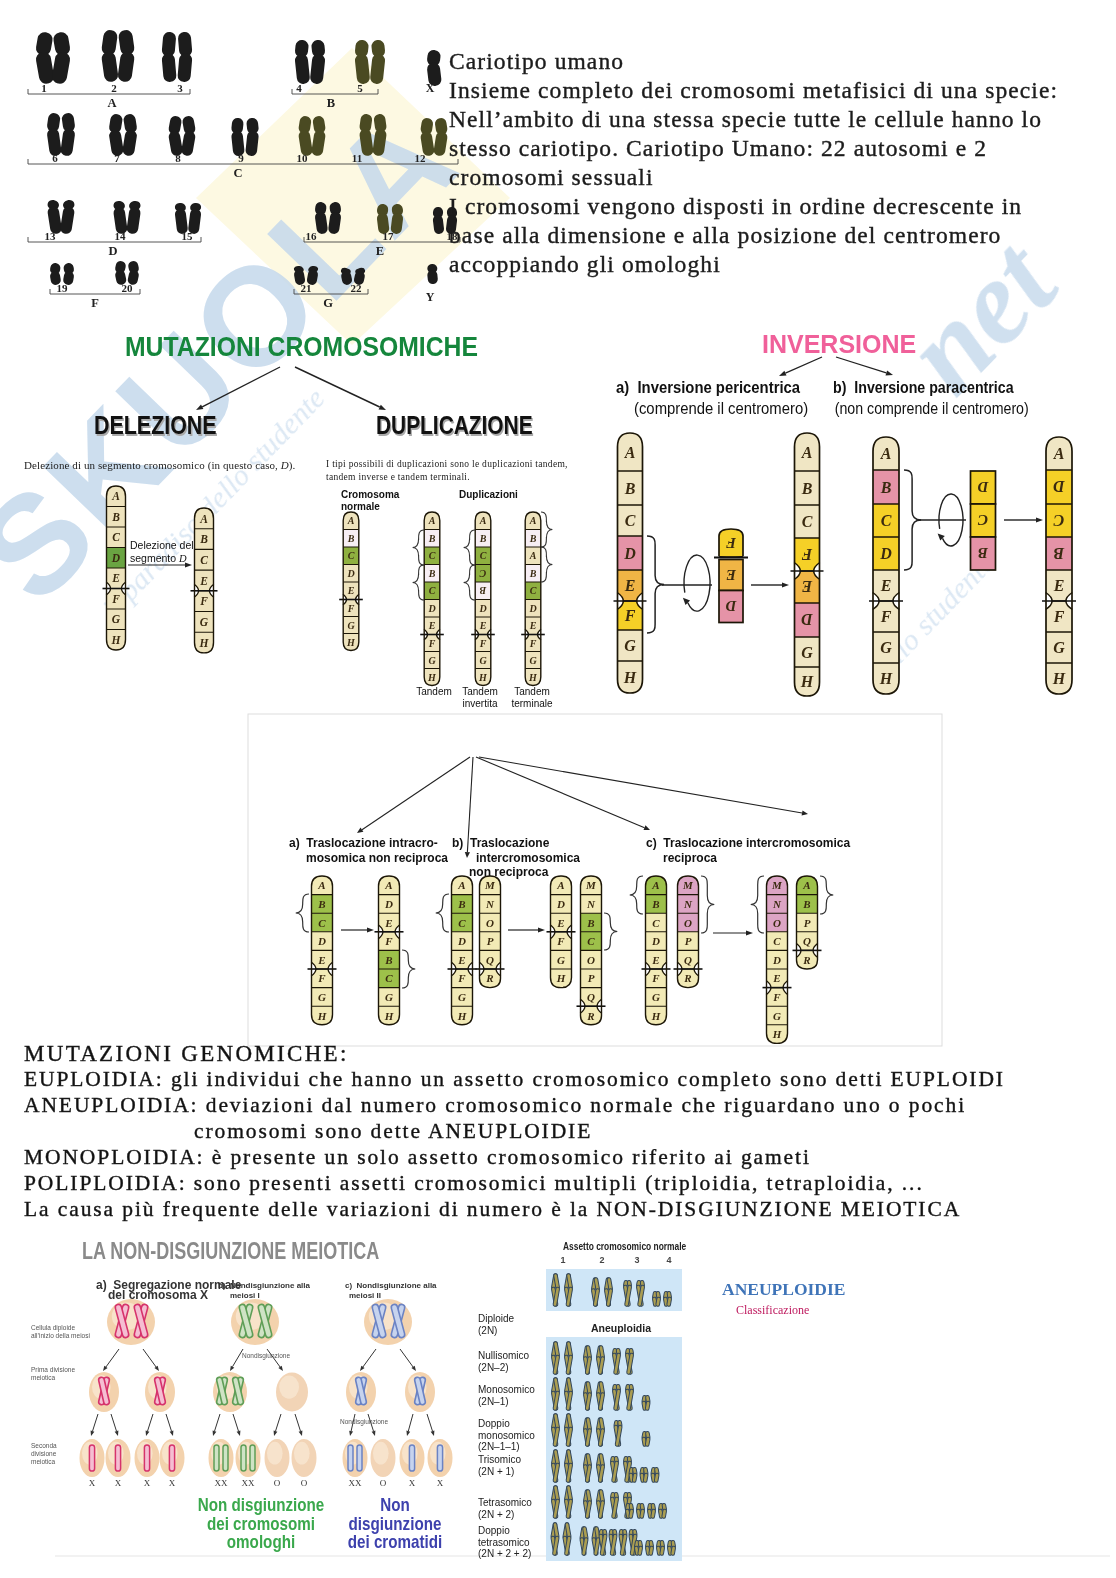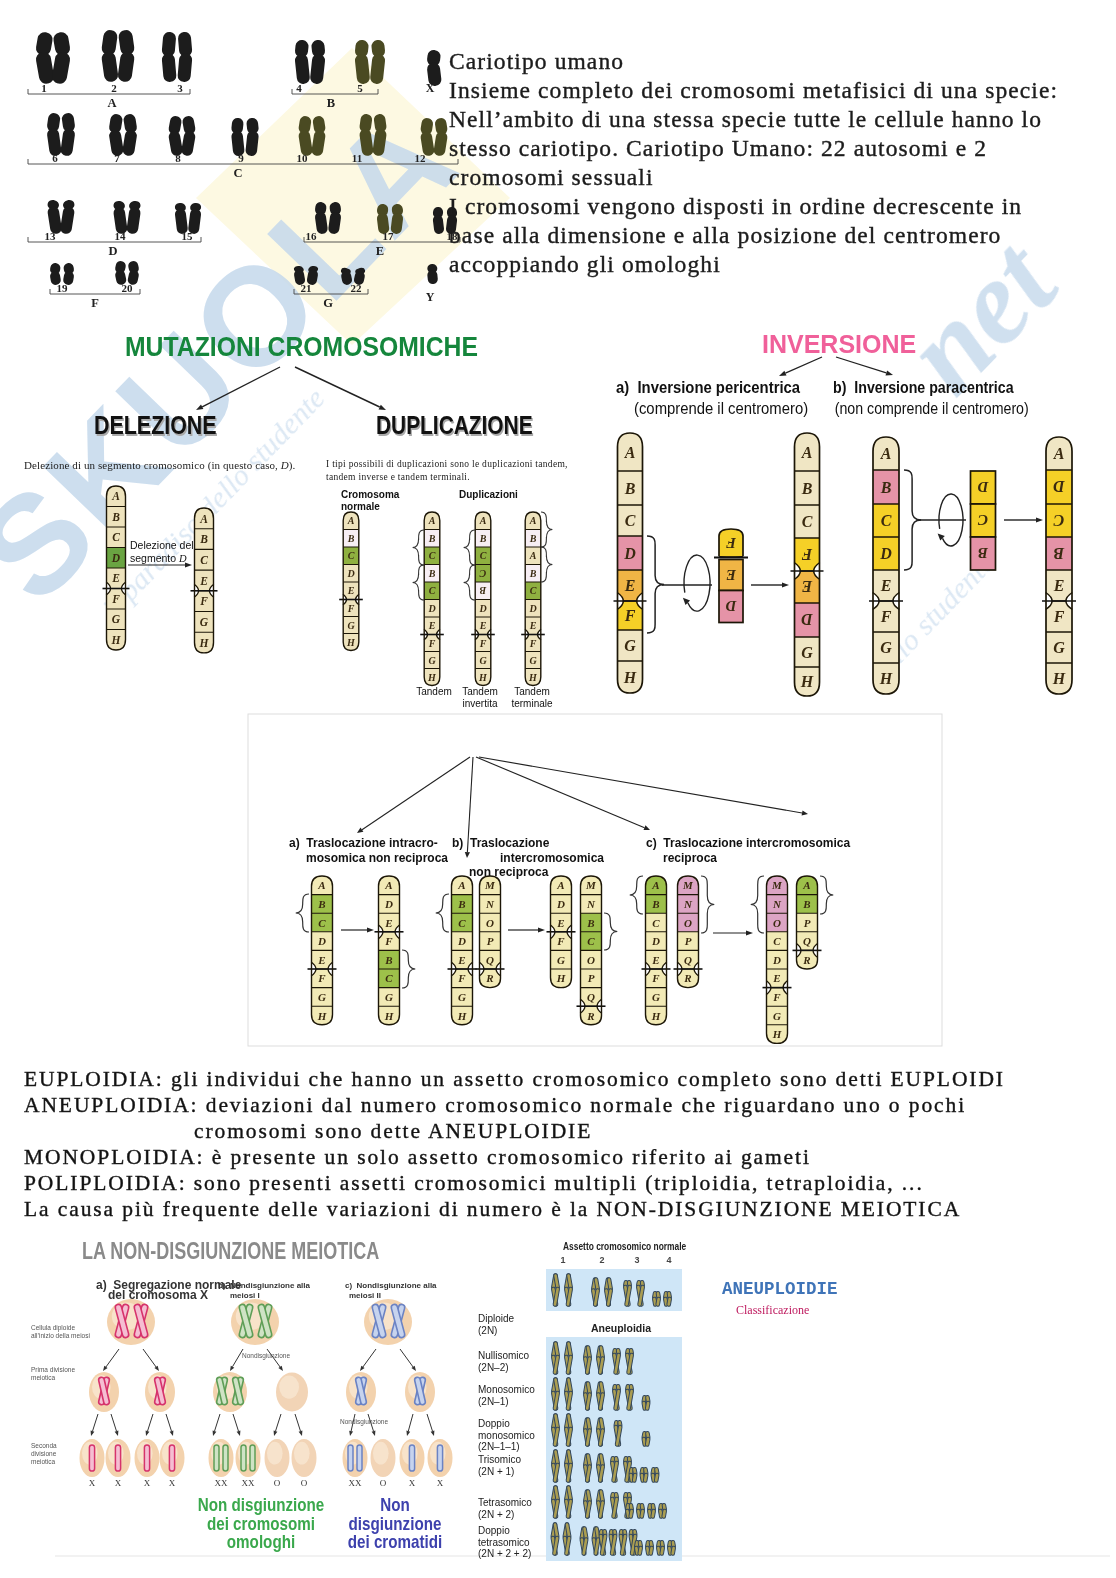--- a/index.html
+++ b/index.html
@@ -1984,22 +1984,23 @@
     <div style="position:absolute;left:833px;top:377px;transform:scaleX(0.86);transform-origin:0 0;white-space:nowrap;font-family:'Liberation Sans',sans-serif;font-size:16.5px;color:#111;line-height:20.5px;"><b>b)&nbsp; Inversione paracentrica</b><br><span style="margin-left:2px;">(non comprende il centromero)</span></div>
     <div style="position:absolute;left:24px;top:459px;font-family:'Liberation Serif',serif;font-size:11px;letter-spacing:0.1px;color:#222;">Delezione di un segmento cromosomico (in questo caso, <i>D</i>).</div>
     <div style="position:absolute;left:326px;top:458px;width:260px;font-family:'Liberation Serif',serif;font-size:9.5px;letter-spacing:0.3px;line-height:13px;color:#222;">I tipi possibili di duplicazioni sono le duplicazioni tandem, tandem inverse e tandem terminali.</div>
     <div style="position:absolute;left:130px;top:539px;font-family:'Liberation Sans',sans-serif;font-size:10.5px;line-height:12.5px;color:#111;">Delezione del<br>segmento <i style="font-family:'Liberation Serif',serif;">D</i></div>
     <div style="position:absolute;left:341px;top:489px;font-family:'Liberation Sans',sans-serif;font-weight:bold;font-size:10px;line-height:11.5px;color:#111;">Cromosoma<br>normale</div>
     <div style="position:absolute;left:459px;top:489px;font-family:'Liberation Sans',sans-serif;font-weight:bold;font-size:10px;color:#111;">Duplicazioni</div>
     <div style="position:absolute;left:404px;top:686px;width:60px;text-align:center;font-family:'Liberation Sans',sans-serif;font-size:10px;line-height:11.5px;color:#111;">Tandem</div>
     <div style="position:absolute;left:450px;top:686px;width:60px;text-align:center;font-family:'Liberation Sans',sans-serif;font-size:10px;line-height:11.5px;color:#111;">Tandem<br>invertita</div>
     <div style="position:absolute;left:502px;top:686px;width:60px;text-align:center;font-family:'Liberation Sans',sans-serif;font-size:10px;line-height:11.5px;color:#111;">Tandem<br>terminale</div>
     <div style="position:absolute;left:289px;top:836px;font-family:'Liberation Sans',sans-serif;font-weight:bold;font-size:12px;line-height:14.5px;color:#111;">a)&nbsp; Traslocazione intracro-<br><span style="margin-left:17px;">mosomica non reciproca</span></div>
-    <div style="position:absolute;left:452px;top:836px;font-family:'Liberation Sans',sans-serif;font-weight:bold;font-size:12px;line-height:14.5px;color:#111;">b)&nbsp; Traslocazione<br><span style="margin-left:28px;padding-left:20px;">intercromosomica</span><br><span style="margin-left:17px;">non reciproca</span></div>
+    <div style="position:absolute;left:452px;top:836px;font-family:'Liberation Sans',sans-serif;font-weight:bold;font-size:12px;line-height:14.5px;color:#111;">b)&nbsp; Traslocazione<br><span style="margin-left:4px;padding-left:20px;">intercromosomica</span><br><span style="margin-left:17px;">non reciproca</span></div>
     <div style="position:absolute;left:646px;top:836px;font-family:'Liberation Sans',sans-serif;font-weight:bold;font-size:12px;line-height:14.5px;color:#111;">c)&nbsp; Traslocazione intercromosomica<br><span style="margin-left:17px;">reciproca</span></div>
+    <div style="position:absolute;left:24px;top:1041px;letter-spacing:2.3px;-webkit-text-stroke:0.4px #222;font-family:'Liberation Serif',serif;font-size:23px;color:#111;">MUTAZIONI GENOMICHE:</div>
     <div style="position:absolute;left:24px;top:1066px;letter-spacing:1.9px;-webkit-text-stroke:0.4px #222;font-family:'Liberation Serif',serif;font-size:21.5px;line-height:26px;color:#111;">EUPLOIDIA: gli individui che hanno un assetto cromosomico completo sono detti EUPLOIDI<br>ANEUPLOIDIA: deviazioni dal numero cromosomico normale che riguardano uno o pochi<br><span style="margin-left:170px;">cromosomi sono dette ANEUPLOIDIE</span><br>MONOPLOIDIA: è presente un solo assetto cromosomico riferito ai gameti<br>POLIPLOIDIA: sono presenti assetti cromosomici multipli (triploidia, tetraploidia, ...<br>La causa più frequente delle variazioni di numero è la NON-DISGIUNZIONE MEIOTICA</div>
     <div style="position:absolute;left:82px;top:1237px;transform:scaleX(0.75);transform-origin:0 0;white-space:nowrap;font-family:'Liberation Sans',sans-serif;font-weight:bold;font-size:24px;color:#8a8a8a;">LA NON-DISGIUNZIONE MEIOTICA</div>
     <div style="position:absolute;left:96px;top:1281px;font-family:Liberation Sans, sans-serif;font-weight:bold;font-size:12px;line-height:9.5px;color:#333;">a)&nbsp; Segregazione normale<br><span style="margin-left:12px;">del cromosoma X</span></div>
     <div style="position:absolute;left:218px;top:1281px;font-family:'Liberation Sans',sans-serif;font-weight:bold;font-size:8px;line-height:9.5px;color:#333;">b)&nbsp; Nondisgiunzione alla<br><span style="margin-left:12px;">meiosi I</span></div>
     <div style="position:absolute;left:345px;top:1281px;font-family:'Liberation Sans',sans-serif;font-weight:bold;font-size:8px;line-height:9.5px;color:#333;">c)&nbsp; Nondisgiunzione alla<br><span style="margin-left:4px;">meiosi II</span></div>
     <div style="position:absolute;left:31px;top:1324px;font-family:'Liberation Sans',sans-serif;font-size:6.5px;line-height:8px;color:#555;">Cellula diploide<br>all’inizio della meiosi</div>
     <div style="position:absolute;left:31px;top:1366px;font-family:'Liberation Sans',sans-serif;font-size:6.5px;line-height:8px;color:#555;">Prima divisione<br>meiotica</div>
     <div style="position:absolute;left:31px;top:1442px;font-family:'Liberation Sans',sans-serif;font-size:6.5px;line-height:8px;color:#555;">Seconda<br>divisione<br>meiotica</div>
     <div style="position:absolute;left:242px;top:1352px;font-family:'Liberation Sans',sans-serif;font-size:6.5px;color:#555;">Nondisgiunzione</div>
     <div style="position:absolute;left:340px;top:1418px;font-family:'Liberation Sans',sans-serif;font-size:6.5px;color:#555;">Nondisgiunzione</div>
@@ -2007,14 +2008,14 @@
     <div style="position:absolute;left:318px;top:1496px;width:154px;text-align:center;transform:scale(0.8,1);transform-origin:50% 0;font-family:'Liberation Sans',sans-serif;font-weight:bold;font-size:19px;line-height:18.5px;color:#3d41ad;">Non<br>disgiunzione<br>dei cromatidi</div>
     <div style="position:absolute;left:563px;top:1241px;white-space:nowrap;transform:scale(0.84,1);transform-origin:0 0;font-family:'Liberation Sans',sans-serif;font-weight:bold;font-size:10px;color:#222;">Assetto cromosomico normale</div>
     <div style="position:absolute;left:551px;top:1322px;width:140px;text-align:center;font-family:'Liberation Sans',sans-serif;font-weight:bold;font-size:10.5px;color:#222;">Aneuploidia</div>
     <div style="position:absolute;left:478px;top:1278px;font-family:'Liberation Sans',sans-serif;font-size:10px;line-height:11.5px;color:#222;margin-top:35px;">Diploide<br>(2N)</div>
     <div style="position:absolute;left:478px;top:1350px;font-family:Liberation Sans, sans-serif;font-size:10px;line-height:11.5px;color:#222;">Nullisomico<br>(2N–2)</div>
     <div style="position:absolute;left:478px;top:1384px;font-family:'Liberation Sans',sans-serif;font-size:10px;line-height:11.5px;color:#222;">Monosomico<br>(2N–1)</div>
     <div style="position:absolute;left:478px;top:1418px;font-family:'Liberation Sans',sans-serif;font-size:10px;line-height:11.5px;color:#222;">Doppio<br>monosomico<br>(2N–1–1)</div>
     <div style="position:absolute;left:478px;top:1454px;font-family:'Liberation Sans',sans-serif;font-size:10px;line-height:11.5px;color:#222;">Trisomico<br>(2N + 1)</div>
     <div style="position:absolute;left:478px;top:1497px;font-family:'Liberation Sans',sans-serif;font-size:10px;line-height:11.5px;color:#222;">Tetrasomico<br>(2N + 2)</div>
     <div style="position:absolute;left:478px;top:1525px;font-family:'Liberation Sans',sans-serif;font-size:10px;line-height:11.5px;color:#222;">Doppio<br>tetrasomico<br>(2N + 2 + 2)</div>
-    <div style="position:absolute;left:722px;top:1279px;font-family:Liberation Mono, monospace;font-weight:bold;font-size:17.5px;color:#3f74b8;">ANEUPLOIDIE</div>
+    <div style="position:absolute;left:722px;top:1279px;font-family:Liberation Serif, serif;font-weight:bold;font-size:17.5px;color:#3f74b8;">ANEUPLOIDIE</div>
     <div style="position:absolute;left:736px;top:1303px;font-family:'Liberation Serif',serif;font-weight:normal;font-size:12px;color:#be185d;">Classificazione</div>
 </div>
 </body></html>

